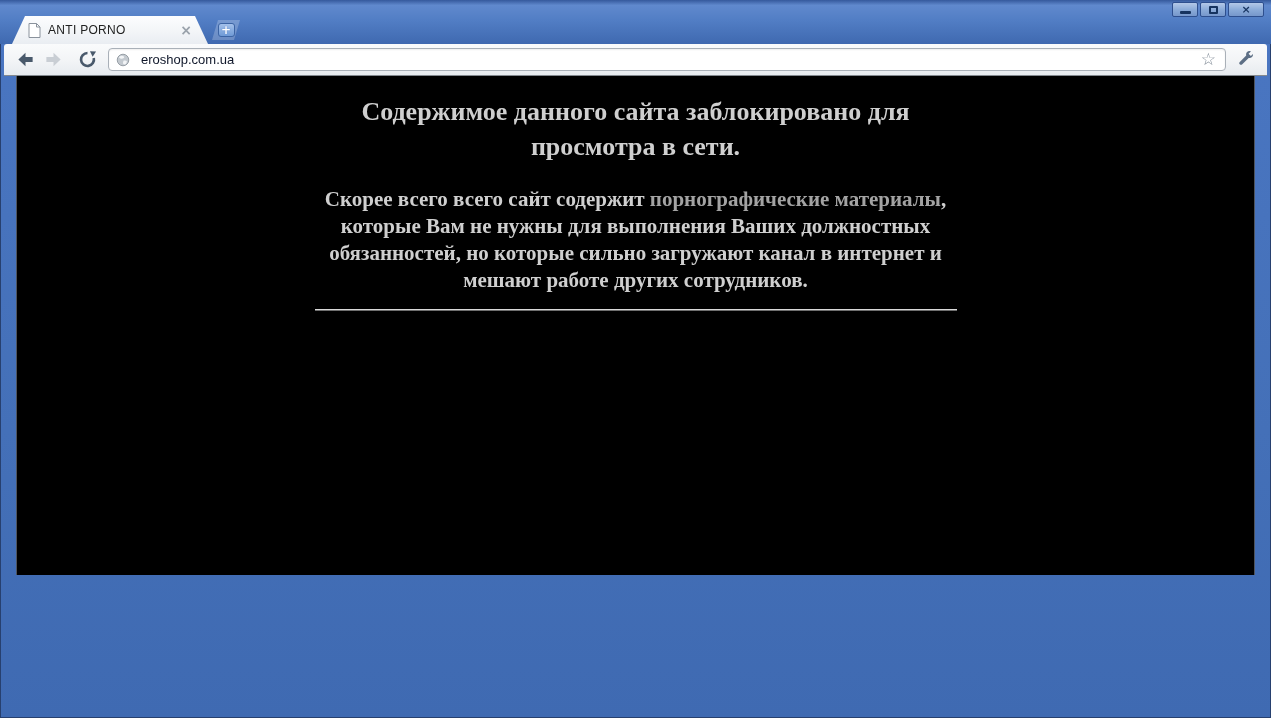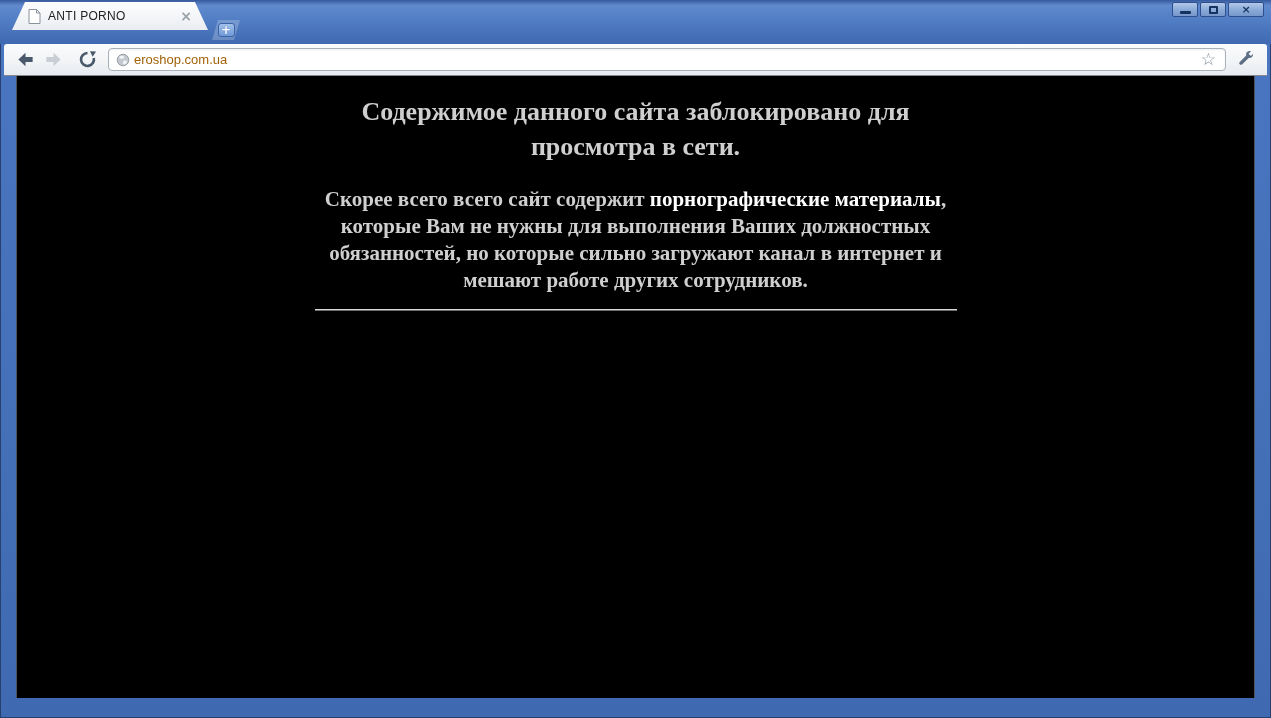--- a/index.html
+++ b/index.html
@@ -29,21 +29,21 @@
     display:flex; align-items:center; justify-content:center;
     color:#16335f; font: bold 11px/1 "DejaVu Sans", sans-serif;
     cursor: default;
   }
   .win-btn.close { width:36px; }
   .glyph-min { width:11px; height:3px; background:#16335f; border-radius:1px; margin-top:5px; }
   .glyph-max { width:9px; height:8px; border:2px solid #16335f; border-radius:1px; }
 
   
   .tab {
-    position:absolute; left:12px; bottom:14px;
+    position:absolute; left:12px; bottom:0;
     width:196px; height:28px;
     background: linear-gradient(180deg,#fcfdfe 0%, #f2f4f7 60%, #e9edf2 100%);
     clip-path: polygon(13px 0, 183px 0, 196px 28px, 0 28px);
     display:flex; align-items:center;
     padding-left:16px;
   }
   .tab-favicon { width:13px; height:15px; flex:0 0 auto; }
   .tab-title {
     margin-left:7px; font-size:12px; color:#222; letter-spacing:.3px;
     white-space:nowrap; overflow:hidden; flex:1 1 auto;
@@ -85,40 +85,40 @@
 
   .omnibox {
     flex:1 1 auto; height:23px; margin-left:7px;
     background:#fff;
     border:1px solid #a9b0b8; border-radius:4px;
     display:flex; align-items:center;
     padding:0 7px;
     box-shadow: inset 0 1px 2px rgba(0,0,0,.07);
     cursor:text;
   }
-  .url-text { margin-left:4px; font-size:13px; color:#a16207; flex:1 1 auto; white-space:nowrap; }
+  .url-text { margin-left:11px; font-size:13px; color:#0f172a; flex:1 1 auto; white-space:nowrap; }
   .star-btn { color:#848e99; font-size:17px; line-height:1; cursor:pointer; padding:0 2px; font-family:"DejaVu Sans", sans-serif; }
 
   .wrench-btn { margin-left:6px; }
 
   
   .content {
-    height:622px; margin:0 16px;
+    height:499px; margin:0 16px;
     background:#000;
     box-shadow: inset 1px 0 0 rgba(195,210,235,.4), inset -1px 0 0 rgba(195,210,235,.4);
     overflow:hidden;
   }
   .page-inner {
     width:642px; margin:0 auto; padding-top:18px;
     text-align:center;
     font-family:"Liberation Serif", serif; font-weight:bold;
   }
   .page-heading { font-size:26px; line-height:35px; color:#cfcfcf; font-weight:bold; }
   .page-body { margin-top:22px; font-size:21px; line-height:27px; color:#cfcfcf; }
-  .red-text { color:#ffffff; }
+  .red-text { color:#a3a3a3; }
   .divider {
     margin-top:15px; height:0;
     border:none;
     border-top:1px solid #d9d9d9;
     border-bottom:1px solid #6f6f6f;
   }
 </style>
 </head>
 <body>
 

